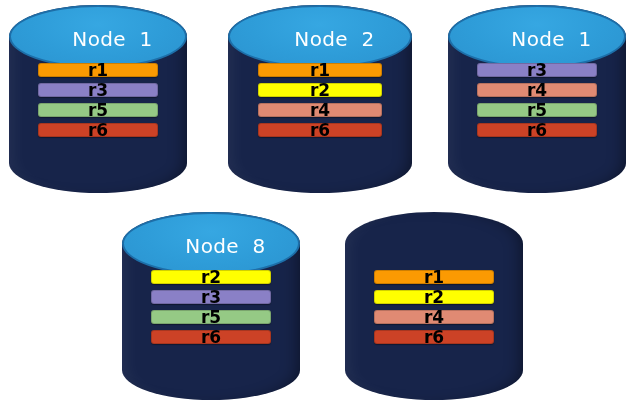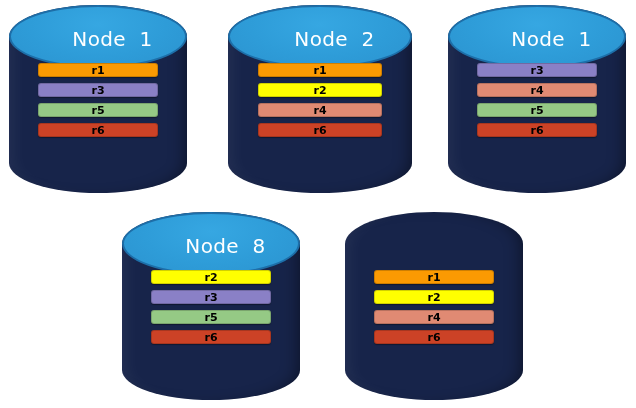--- a/index.html
+++ b/index.html
@@ -66,21 +66,21 @@
     margin-bottom: 6px;
     border-radius: 3px;
     display: flex;
     align-items: center;
     justify-content: center;
     border: 1px solid rgba(0,0,0,0.18);
     box-sizing: border-box;
     box-shadow: 0 1px 1px rgba(0,0,0,0.35);
   }
   .bar-label {
-    font-size: 11px;
+    font-size: 17px;
     font-weight: bold;
     color: #000000;
     line-height: 1;
   }
 </style>
 </head>
 <body>
 
 <div id="canvas" style="background: rgb(255, 255, 255);">
     <div class="node" style="left: 9px; top: 5px; width: 178px; height: 188px;">

